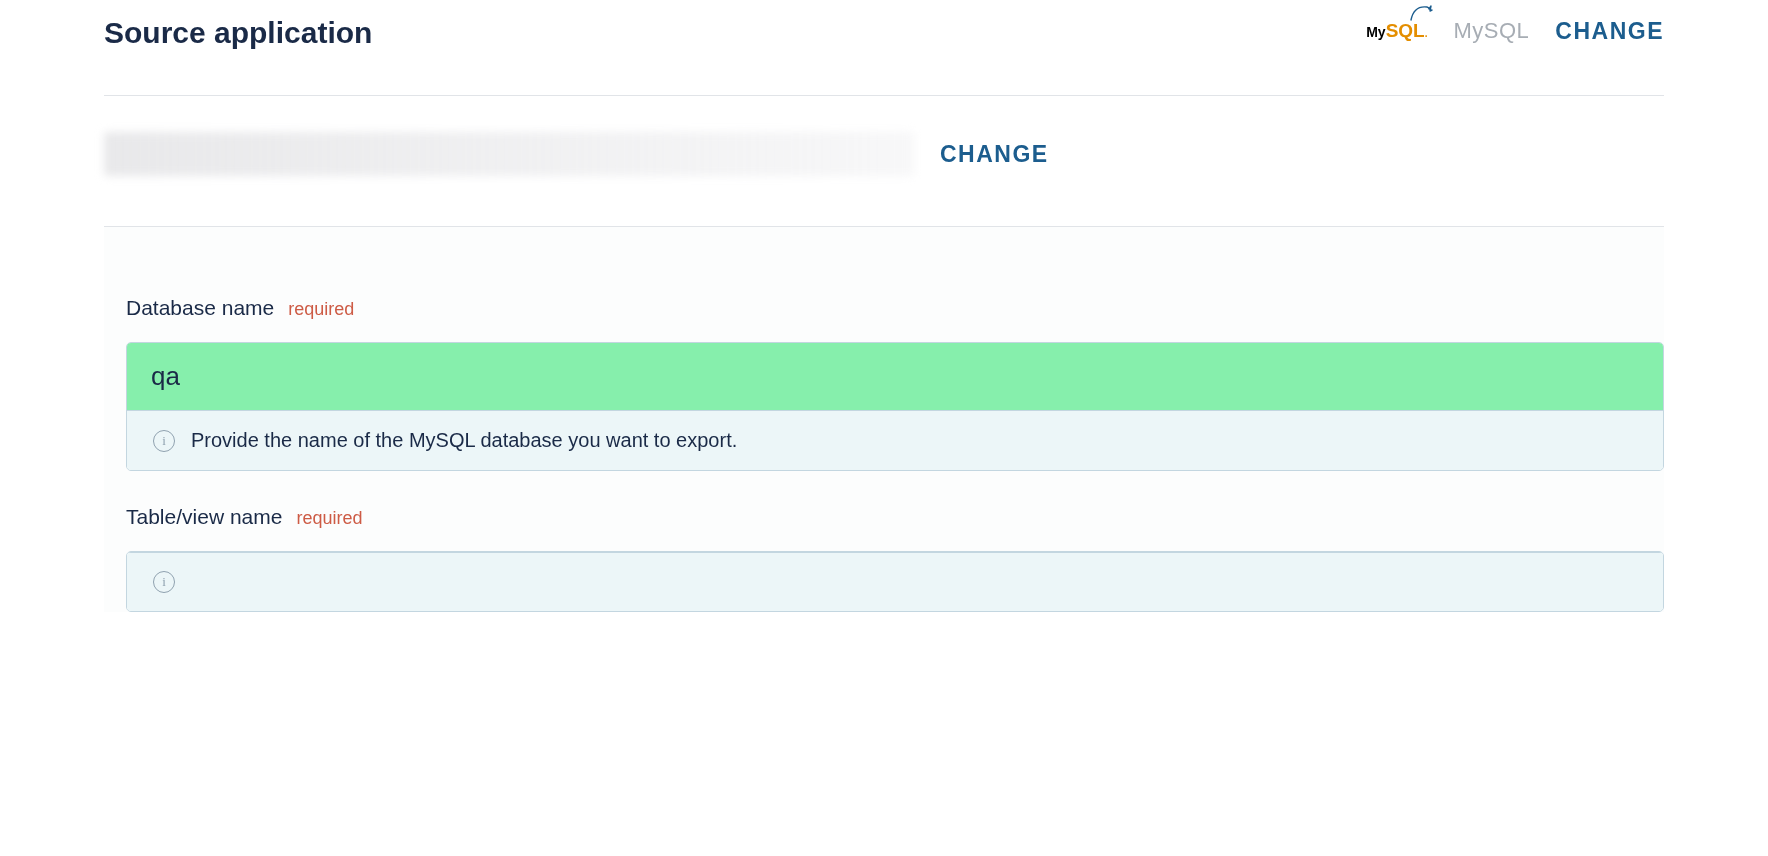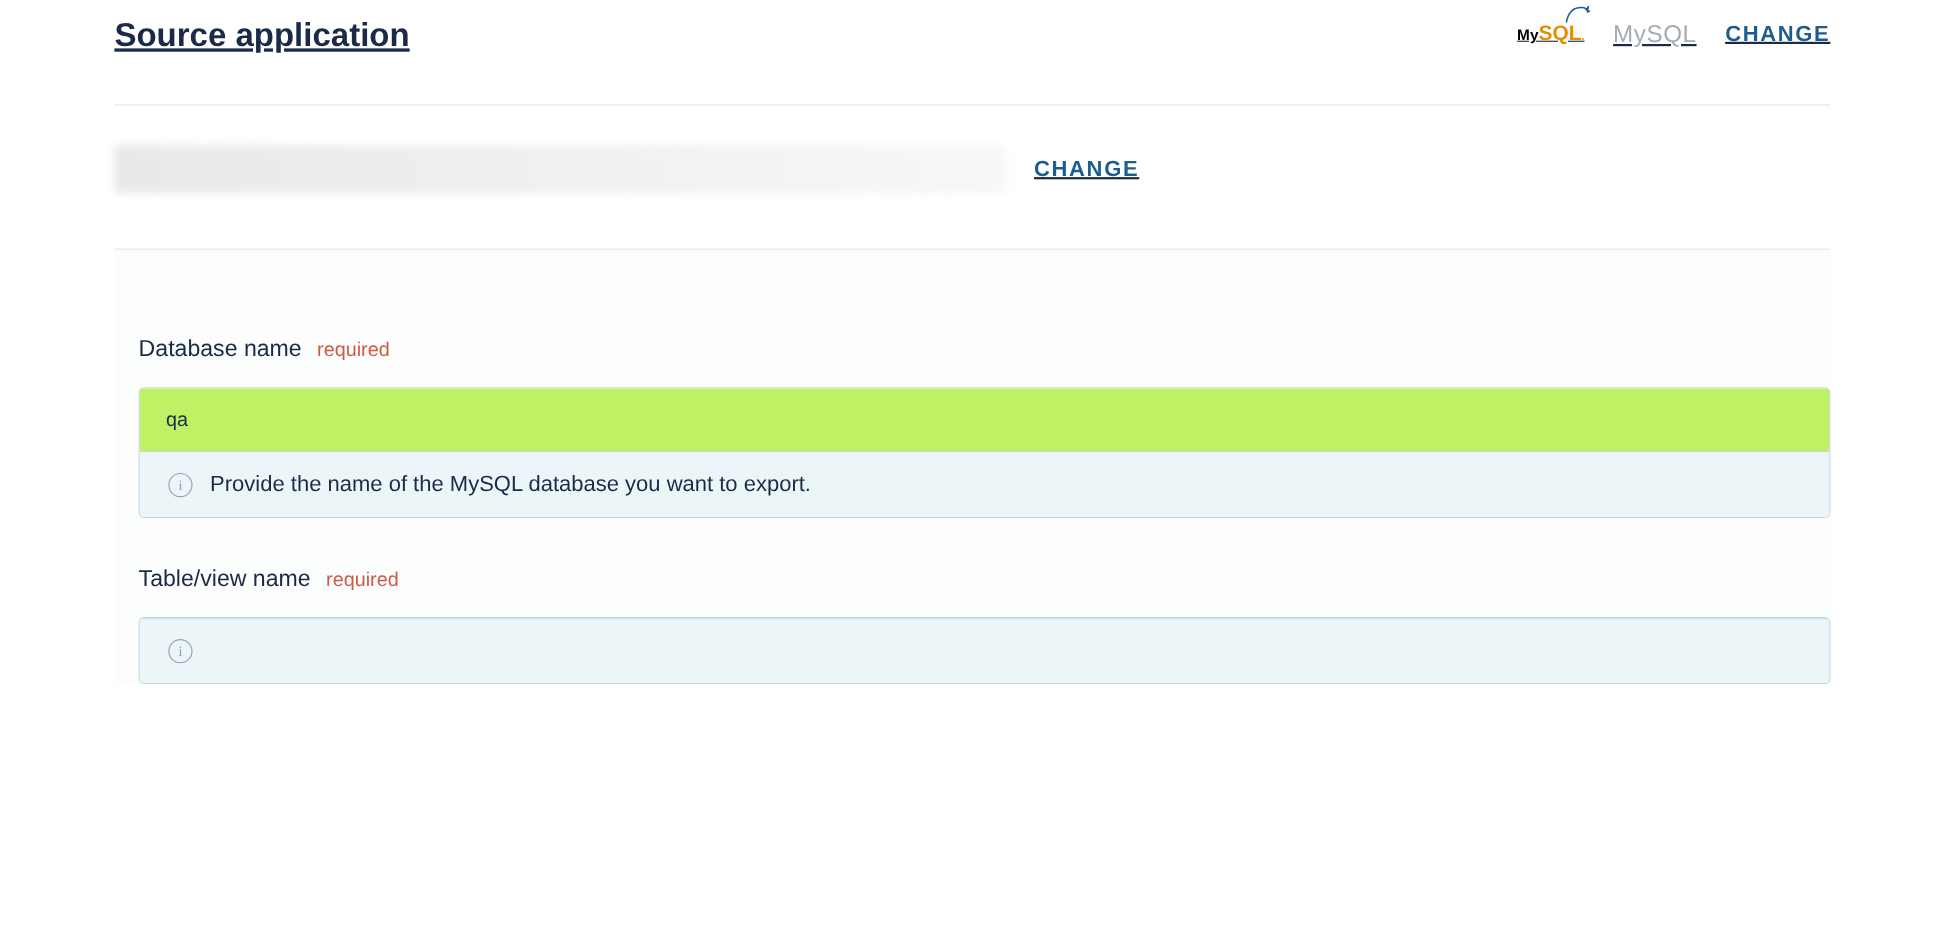--- a/index.html
+++ b/index.html
@@ -4,40 +4,39 @@
   <style>
     * { box-sizing: border-box; margin: 0; padding: 0; }
     html, body { font-family: -apple-system, BlinkMacSystemFont, 'Segoe UI', Helvetica, Arial, sans-serif; font-size: 16px; color: #1a2a47; background: #fff; }
 
     .container { width: 1560px; margin: 0 auto; }
 
     .section {
       border-bottom: 1px solid #e1e4e8;
       padding: 12px 0 45px 0;
       position: relative;
-      text-decoration: underline;
     }
     .section-row {
       display: flex;
       align-items: center;
       justify-content: space-between;
     }
     .section-title-big {
       font-size: 30px;
       font-weight: 700;
       color: #1a2a47;
       padding-top: 4px;
     }
     .right-group {
       display: flex;
       align-items: center;
       gap: 26px;
     }
     .change-link {
-      font-size: 20px;
+      font-size: 23px;
       font-weight: 700;
       letter-spacing: 1.5px;
       color: #1c5d8e;
       cursor: pointer;
     }
 
     .mysql-logo-text {
       font-size: 22px;
       color: #a7adb4;
       font-weight: 500;
@@ -58,40 +57,40 @@
       width: 810px;
       height: 44px;
       background: linear-gradient(90deg, rgba(230,230,232,0.9), rgba(240,240,242,0.5));
       filter: blur(4px);
       border-radius: 4px;
     }
 
     .basic-settings { padding-top: 35px; background: #fcfdfd; }
     .basic-title { font-size: 30px; font-weight: 700; }
 
-    .field { margin-top: 44px; padding-left: 22px; }
+    .field { margin-top: 34px; padding-left: 22px; }
     .field-label-row { display: flex; align-items: baseline; gap: 14px; margin-bottom: 22px; }
     .field-label { font-size: 21px; font-weight: 400; color: #1a2a47; }
     .required-tag { font-size: 18px; color: #cd5b45; }
 
     .field-box {
       border: 1px solid #c3d6e0;
       border-radius: 5px;
       overflow: hidden;
       background: #fff;
     }
     .field-input {
       width: 100%;
       border: none;
       outline: none;
       padding: 18px 24px;
-      font-size: 18px;
+      font-size: 26px;
       color: #1a2a47;
       font-family: inherit;
-      background: #bef264;
+      background: #86efac;
     }
     .field-help {
       display: flex;
       align-items: center;
       gap: 16px;
       padding: 18px 26px;
       background: #ecf6f8;
       border-top: 1px solid #c3d6e0;
     }
     .field-help-text { font-size: 20px; color: #1a2a47; }

